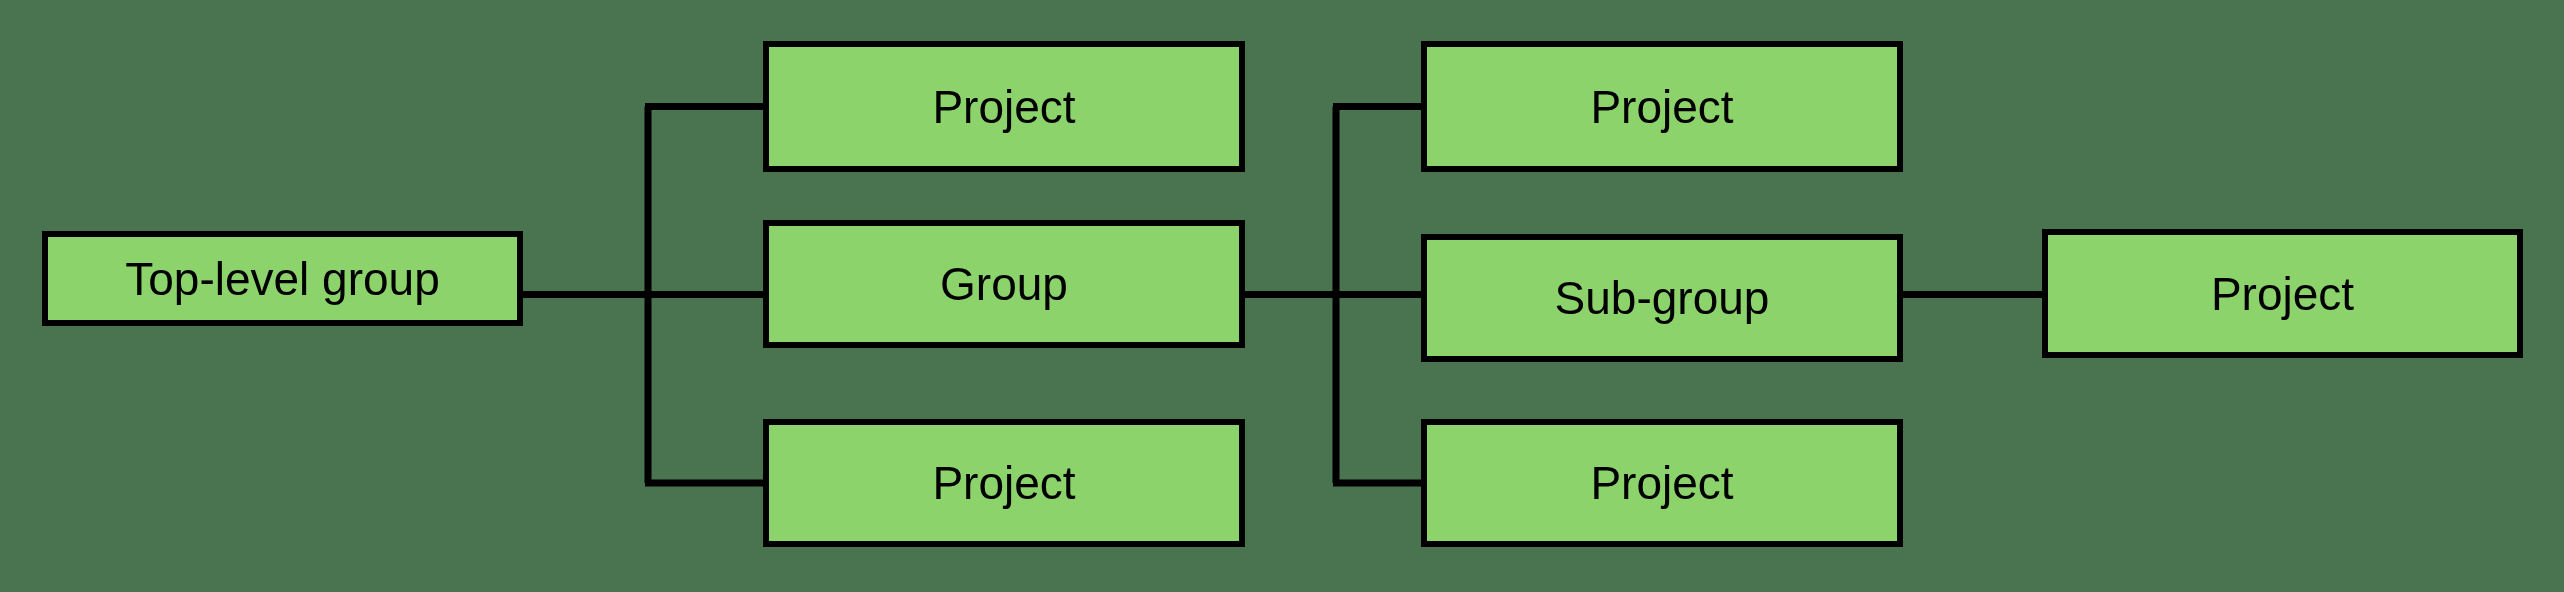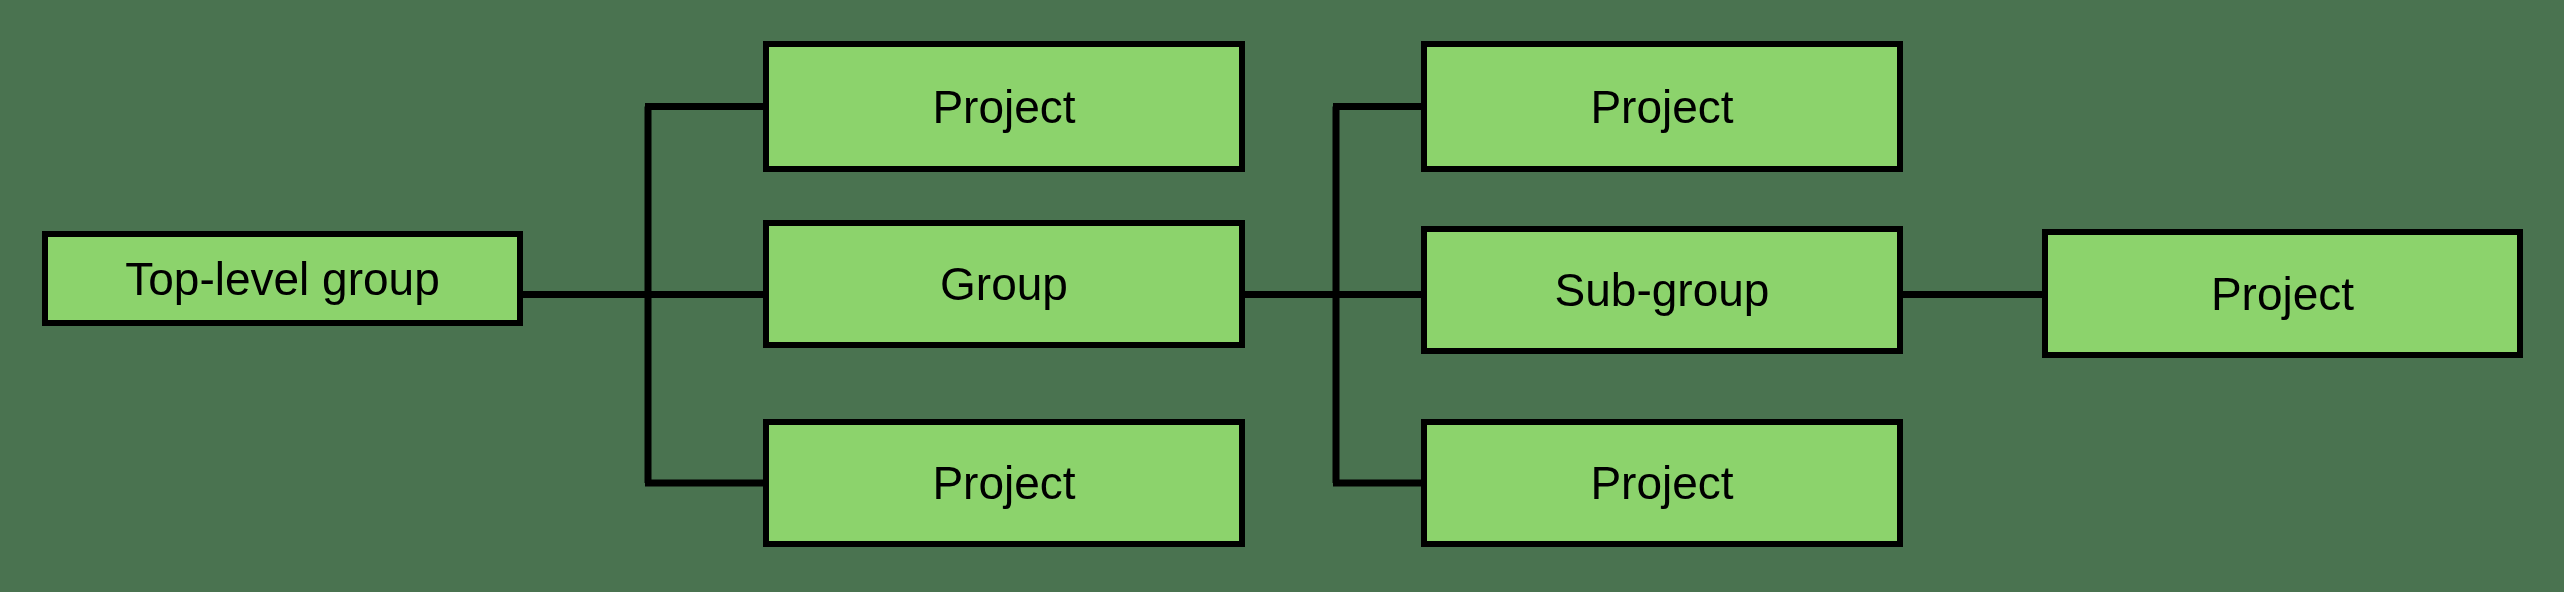--- a/index.html
+++ b/index.html
@@ -37,21 +37,21 @@
     font-size:46px;
     line-height:1;
     white-space:nowrap;
   }
   
   .n1{left:42px;  top:231px; width:481px; height:95px;}
   .n2{left:763px; top:41px;  width:482px; height:131px;}
   .n3{left:763px; top:220px; width:482px; height:128px;}
   .n4{left:763px; top:419px; width:482px; height:128px;}
   .n5{left:1421px;top:41px;  width:482px; height:131px;}
-  .n6{left:1421px;top:226px; width:482px; height:128px;}
+  .n6{left:1421px;top:234px; width:482px; height:128px;}
   .n7{left:1421px;top:419px; width:482px; height:128px;}
   .n8{left:2042px;top:229px; width:481px; height:129px;}
 </style>
 </head>
 <body>
 
 <div class="canvas">
 
   <svg class="edges" viewBox="0 0 2564 592" xmlns="http://www.w3.org/2000/svg">
 

